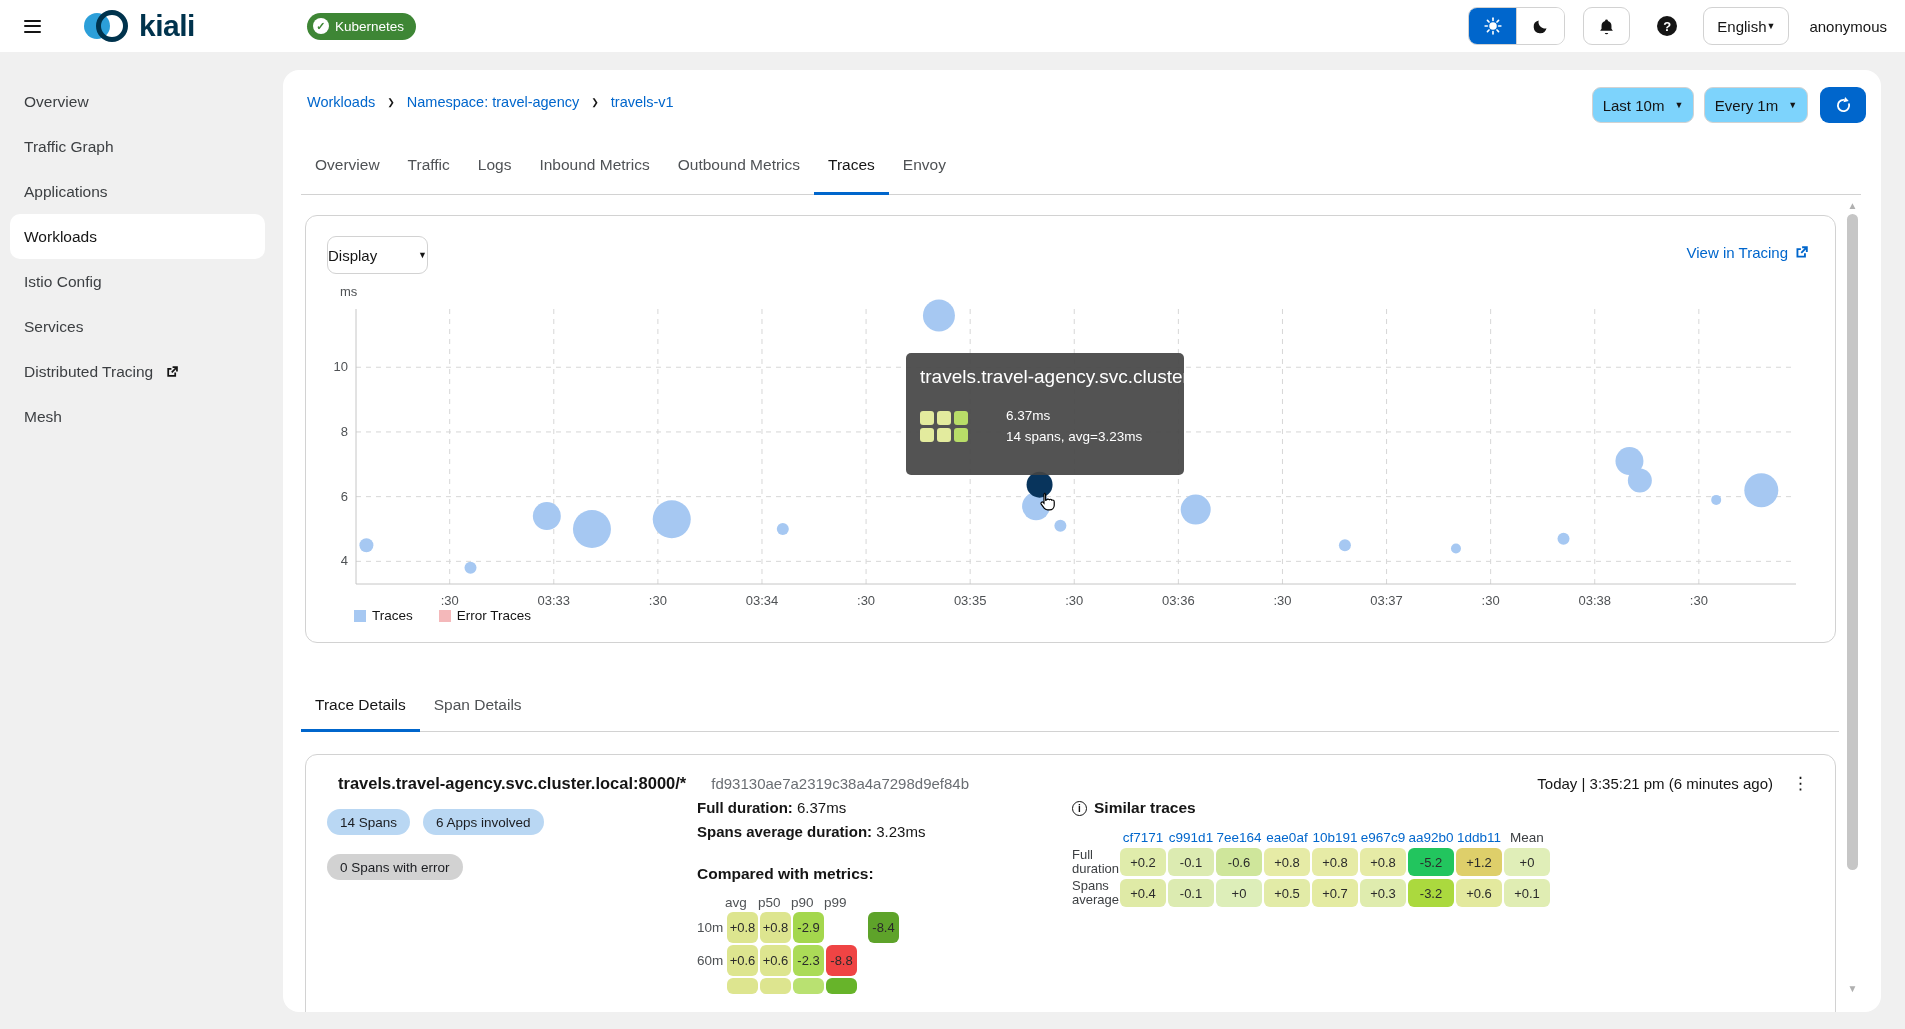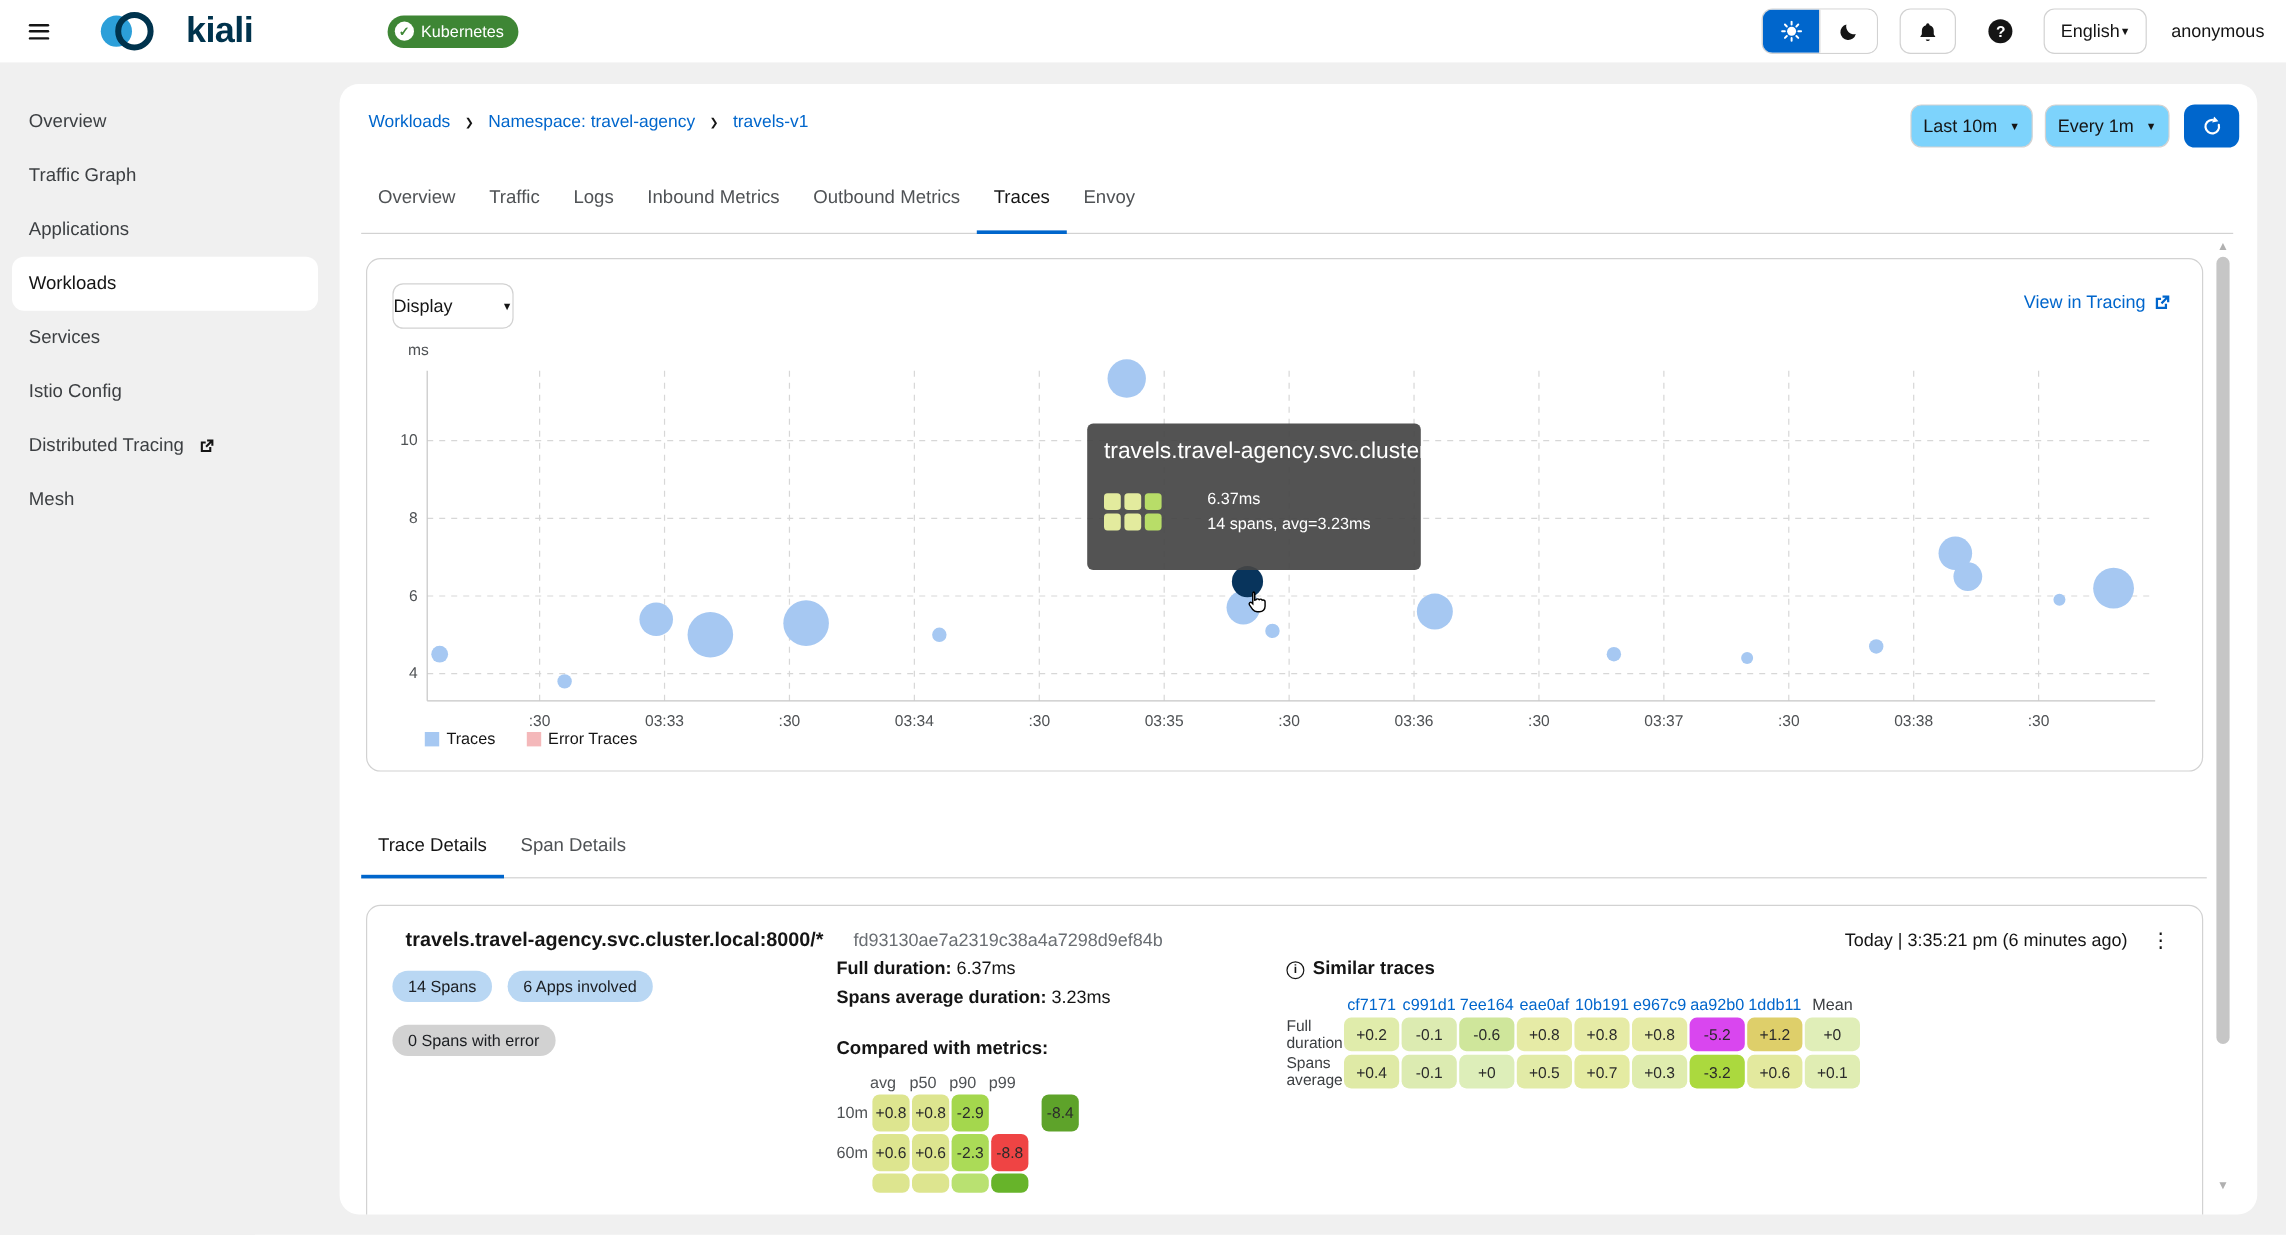--- a/index.html
+++ b/index.html
@@ -3,21 +3,21 @@
 <meta charset="utf-8">
 <style>
   html,body{margin:0;padding:0}
   body{width:1905px;height:1029px;position:relative;background:#f0f0f0;
        font-family:"Liberation Sans",sans-serif;color:#151515;overflow:hidden;font-size:15px}
   
   .masthead{position:absolute;top:0;left:0;right:0;height:52px;background:#fff;display:flex;align-items:center;z-index:20}
   .hamburger{width:17px;height:13px;margin-left:24px;display:flex;flex-direction:column;justify-content:space-between;cursor:pointer}
   .hamburger i{height:2px;background:#151515;border-radius:1px}
   .logo{display:flex;align-items:center;margin-left:40px}
-  .brand{font-size:30px;font-weight:700;color:#00334d;margin-left:16px;letter-spacing:-0.5px}
+  .brand{font-size:30px;font-weight:700;color:#00334d;margin-left:0;letter-spacing:-0.5px}
   .k8s-badge{margin-left:112px;height:27px;background:#3e8635;color:#fff;border-radius:14px;display:flex;align-items:center;padding:0 12px 0 6px;font-size:13.5px;gap:6px}
   .check-circle{width:16px;height:16px;background:#fff;border-radius:50%;color:#3e8635;font-size:11px;display:flex;align-items:center;justify-content:center;font-weight:700}
   .mast-right{margin-left:auto;display:flex;align-items:center;margin-right:18px}
   .theme-group{display:flex;border:1px solid #d2d2d2;border-radius:9px;overflow:hidden;height:36px}
   .theme-seg{width:47px;display:flex;align-items:center;justify-content:center;cursor:pointer}
   .theme-light{background:#0066cc;color:#fff}
   .theme-dark{background:#fff;color:#151515;border-left:1px solid #d2d2d2}
   .icon-btn{margin-left:18px;width:45px;height:36px;border:1px solid #d2d2d2;border-radius:9px;display:flex;align-items:center;justify-content:center;background:#fff;cursor:pointer}
   .help{margin-left:27px;width:20px;height:20px;border-radius:50%;background:#151515;color:#fff;font-weight:700;font-size:13px;display:flex;align-items:center;justify-content:center;cursor:pointer}
   .lang{margin-left:26px;height:36px;border:1px solid #d2d2d2;border-radius:9px;padding:0 13px;display:flex;align-items:center;font-size:15px;background:#fff;cursor:pointer}
@@ -158,24 +158,24 @@
     <div class="side-item">
       <span>Traffic Graph</span>
     </div>
     <div class="side-item">
       <span>Applications</span>
     </div>
     <div class="side-item active">
       <span>Workloads</span>
     </div>
     <div class="side-item">
+      <span>Istio Config</span>
+    </div>
+    <div class="side-item">
       <span>Services</span>
-    </div>
-    <div class="side-item">
-      <span>Istio Config</span>
     </div>
     <div class="side-item">
       <span>Distributed Tracing</span>
       <span class="ext">
         <svg width="14" height="14" viewBox="0 0 24 24">
           <path d="M4 5h7v3H7v9h9v-4h3v7H4z" fill="#151515"></path>
           <path d="M13 2h9v9h-3V7.1l-6.4 6.4-2.1-2.1L16.9 5H13z" fill="#151515"></path>
         </svg>
       </span>
     </div>
@@ -406,21 +406,21 @@
             <span class="mean">Mean</span>
           </div>
           <div class="sim-row">
             <span class="sim-label">Full duration</span>
             <span class="sim-cell" style="background: rgb(224, 236, 171);">+0.2</span>
             <span class="sim-cell" style="background: rgb(220, 235, 177);">-0.1</span>
             <span class="sim-cell" style="background: rgb(207, 230, 155);">-0.6</span>
             <span class="sim-cell" style="background: rgb(230, 235, 166);">+0.8</span>
             <span class="sim-cell" style="background: rgb(230, 235, 166);">+0.8</span>
             <span class="sim-cell" style="background: rgb(230, 235, 166);">+0.8</span>
-            <span class="sim-cell" style="background: #d946ef;">-5.2</span>
+            <span class="sim-cell" style="background: #22c55e;">-5.2</span>
             <span class="sim-cell" style="background: rgb(222, 207, 106);">+1.2</span>
             <span class="sim-cell" style="background: rgb(224, 238, 184);">+0</span>
           </div>
           <div class="sim-row">
             <span class="sim-label">Spans average</span>
             <span class="sim-cell" style="background: rgb(223, 234, 166);">+0.4</span>
             <span class="sim-cell" style="background: rgb(220, 235, 177);">-0.1</span>
             <span class="sim-cell" style="background: rgb(221, 238, 185);">+0</span>
             <span class="sim-cell" style="background: rgb(226, 235, 167);">+0.5</span>
             <span class="sim-cell" style="background: rgb(228, 235, 162);">+0.7</span>

